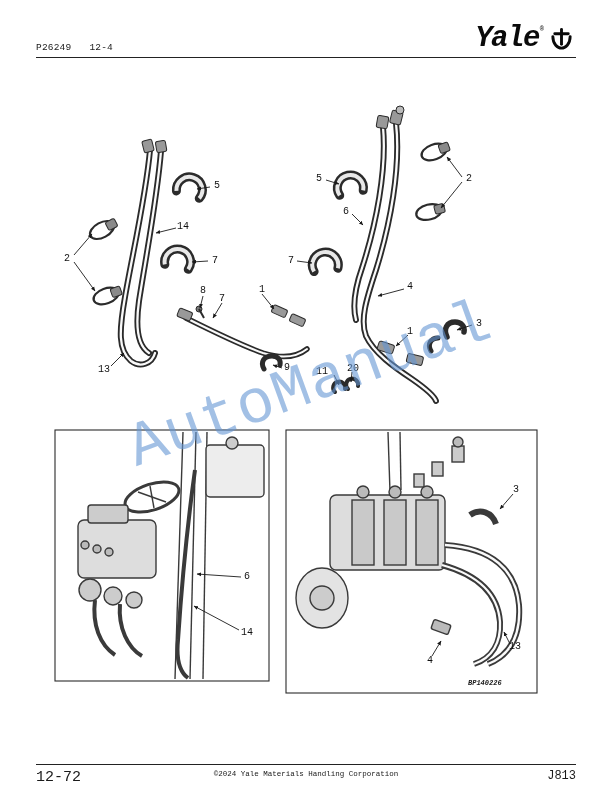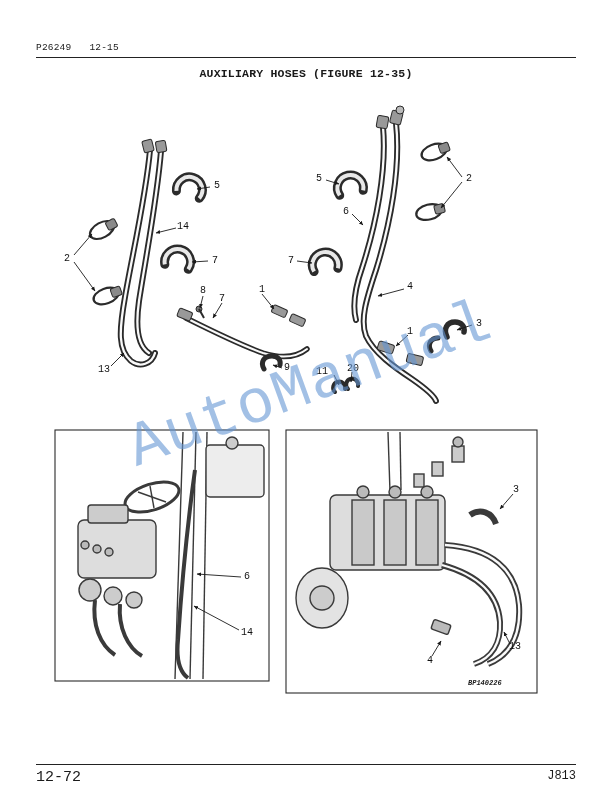--- a/index.html
+++ b/index.html
@@ -30,26 +30,36 @@
   .footer-center{ position:absolute; left:0; width:100%; top:770px; text-align:center; font-size:7.5px; z-index:2; }
   .footer-right { position:absolute; right:36px; top:769px; font-size:12px; z-index:2; }
 </style>
 </head>
 <body>
 
 <div class="page">
 
   <div class="hdr-text">
     <span>P26249</span>
-    <span>12-15</span>
+    <span>12-4</span>
   </div>
   <div class="rule rule-top"></div>
 
-
-  <div class="fig-title">AUXILIARY HOSES (FIGURE 12-35)</div>
+  <div class="brand">
+    <span class="brand-word">Yale</span>
+    <span class="brand-reg">®</span>
+    <svg class="brand-icon" width="25" height="25" viewBox="0 0 26 26">
+      <g fill="none" stroke="#0a0a0a" stroke-width="3" stroke-linecap="round">
+        <line x1="13" y1="3.5" x2="13" y2="19"></line>
+        <path d="M4,11 C4,19 9,23 13,23 C17,23 22,19 22,11"></path>
+        <line x1="6" y1="8" x2="20" y2="8"></line>
+      </g>
+    </svg>
+  </div>
+
 
   <svg class="art" width="612" height="792" viewBox="0 0 612 792">
     <defs>
       <marker id="arrow" viewBox="0 0 10 10" refX="8.5" refY="5" markerWidth="5.5" markerHeight="5.5" orient="auto-start-reverse">
         <path d="M0,1 L9,5 L0,9 Z" fill="#1a1a1a"></path>
       </marker>
     </defs>
 
     <g>
       <path d="M150,150 C146,196 132,256 125,297 C119,331 118,350 131,361 C140,368 152,364 155,353" stroke="#2b2b2b" stroke-width="6" fill="none" stroke-linecap="round"></path>
@@ -235,15 +245,16 @@
   <span class="callout" style="left:516px;top:490px">3</span>
   <span class="callout" style="left:430px;top:661px">4</span>
   <span class="callout" style="left:515px;top:647px">13</span>
 
   <div class="watermark">AutoManual</div>
 
   <span class="fig-code">BP140226</span>
 
   <div class="rule rule-bottom"></div>
   <span class="footer-left">12-72</span>
+  <span class="footer-center">©2024 Yale Materials Handling Corporation</span>
   <span class="footer-right">J813</span>
 
 </div>
 
 </body></html>

